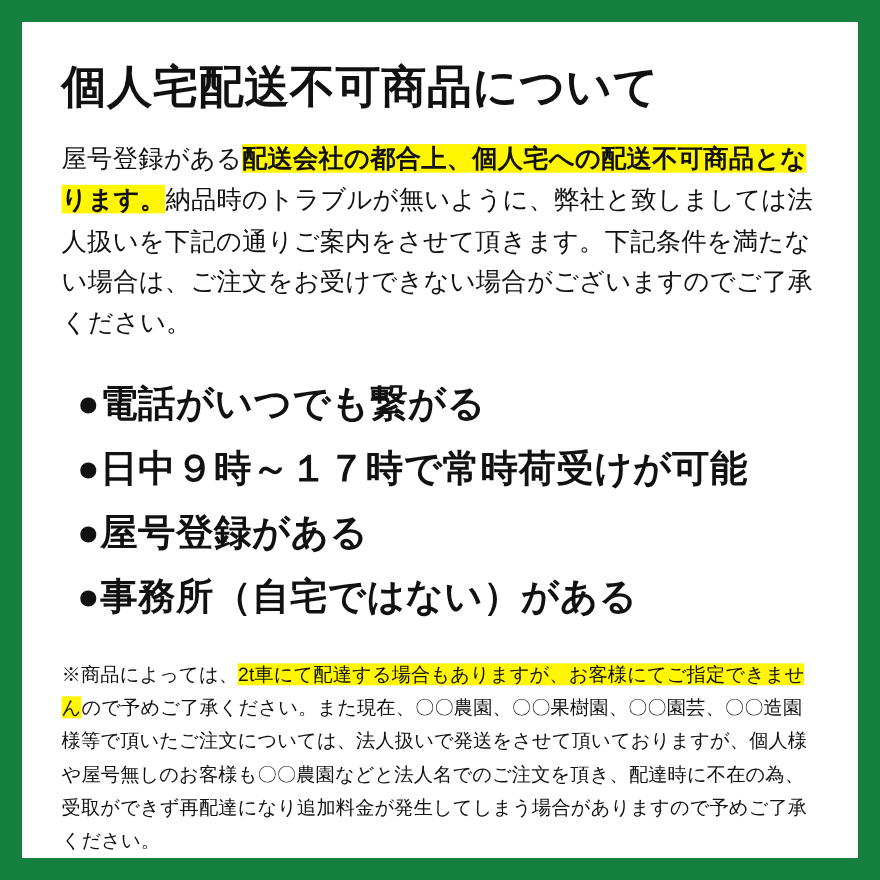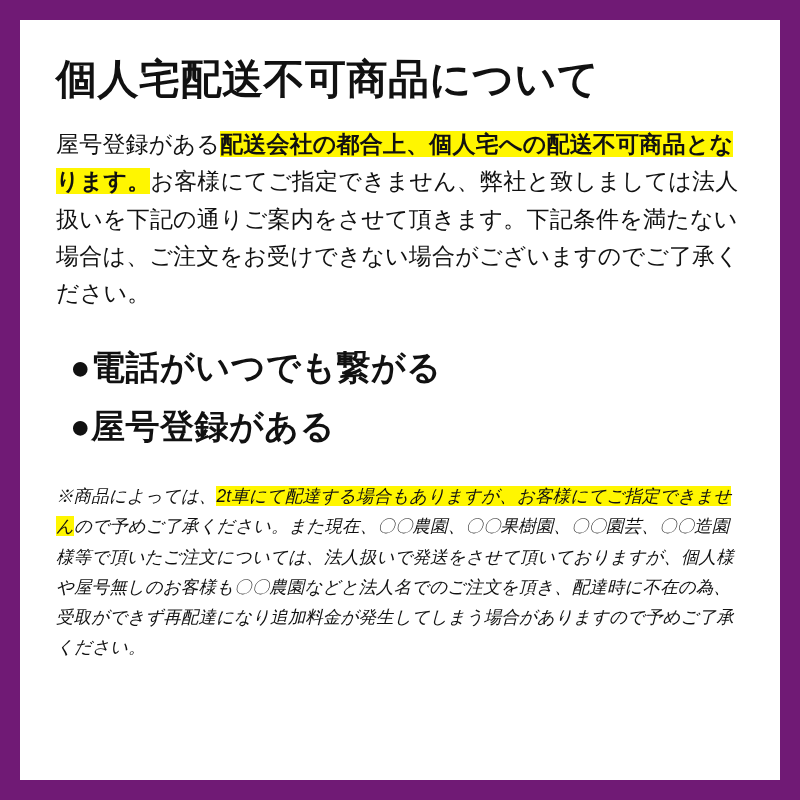--- a/index.html
+++ b/index.html
@@ -11,21 +11,21 @@
     height: 800px;
     background: #e60012;
     font-family: "Liberation Sans", sans-serif;
     overflow: hidden;
   }
   .page {
     position: relative;
     width: 800px;
     height: 800px;
     box-sizing: border-box;
-    background: #701a75;
+    background: #15803d;
   }
   .inner {
     position: absolute;
     left: 20px;
     top: 20px;
     width: 760px;
     height: 760px;
     background: #ffffff;
     box-sizing: border-box;
     padding: 28px 36px 20px 36px;
@@ -61,42 +61,43 @@
     line-height: 1.72;
     letter-spacing: 0.5px;
     padding-left: 14px;
   }
   .note {
     margin-top: 26px;
     font-size: 17.5px;
     line-height: 1.72;
     color: #111111;
     letter-spacing: 0.1px;
-    font-style: italic;
   }
   .note .hl {
     background: #fff600;
     font-weight: normal;
   }
 </style>
 </head>
 <body>
 
 <div class="page">
   <div class="inner">
 
     <h1 class="title">個人宅配送不可商品について</h1>
 
     <p class="body-text">
-      <span>屋号登録がある</span><span class="hl">配送会社の都合上、個人宅への配送不可商品となります。</span><span>お客様にてご指定できません、弊社と致しましては法人扱いを下記の通りご案内をさせて頂きます。下記条件を満たない場合は、ご注文をお受けできない場合がございますのでご了承ください。</span>
+      <span>屋号登録がある</span><span class="hl">配送会社の都合上、個人宅への配送不可商品となります。</span><span>納品時のトラブルが無いように、弊社と致しましては法人扱いを下記の通りご案内をさせて頂きます。下記条件を満たない場合は、ご注文をお受けできない場合がございますのでご了承ください。</span>
     </p>
 
     <ul class="bullets">
       <li>●電話がいつでも繋がる</li>
+      <li>●日中９時～１７時で常時荷受けが可能</li>
       <li>●屋号登録がある</li>
+      <li>●事務所（自宅ではない）がある</li>
     </ul>
 
     <p class="note">
       <span>※商品によっては、</span><span class="hl">2t車にて配達する場合もありますが、お客様にてご指定できません</span><span>ので予めご了承ください。また現在、〇〇農園、〇〇果樹園、〇〇園芸、〇〇造園様等で頂いたご注文については、法人扱いで発送をさせて頂いておりますが、個人様や屋号無しのお客様も〇〇農園などと法人名でのご注文を頂き、配達時に不在の為、受取ができず再配達になり追加料金が発生してしまう場合がありますので予めご了承ください。</span>
     </p>
 
   </div>
 </div>
 
 </body></html>

